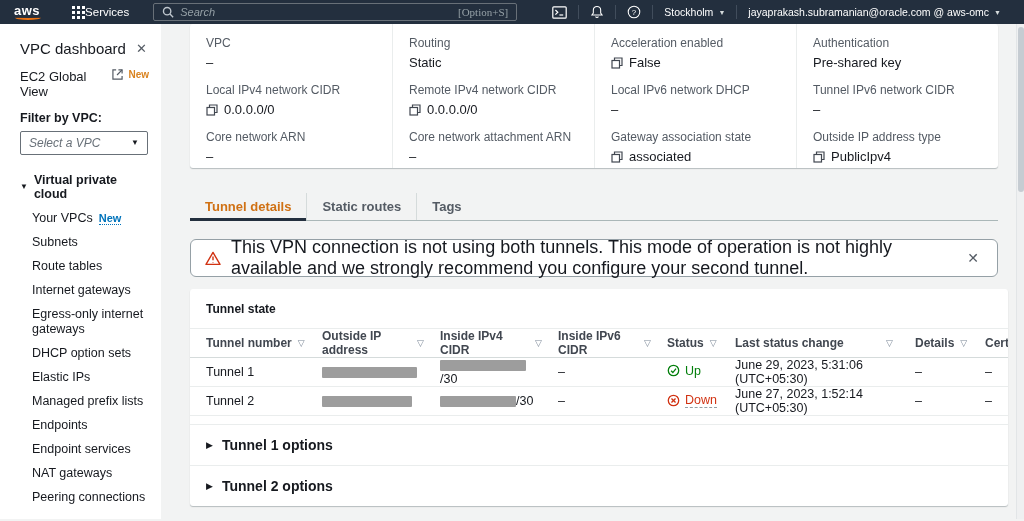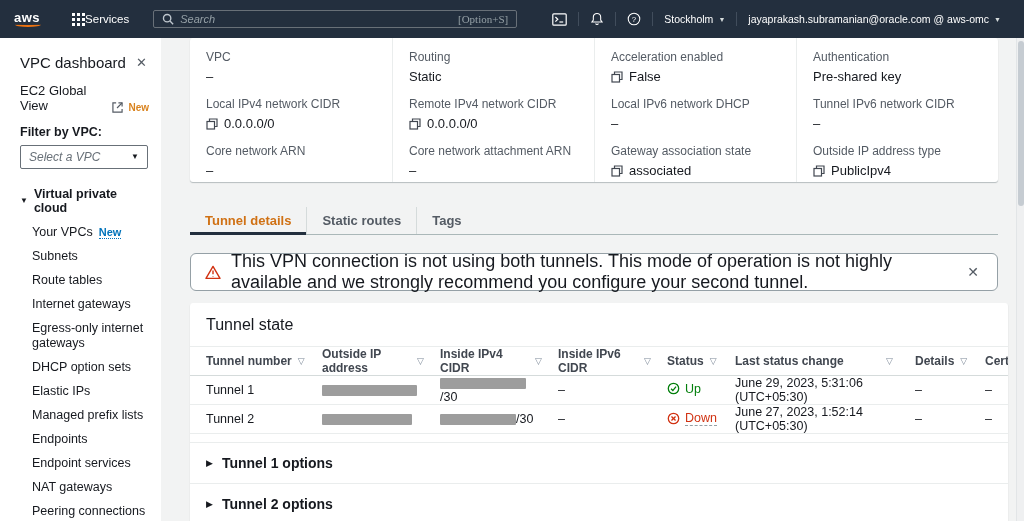--- a/index.html
+++ b/index.html
@@ -1,20 +1,20 @@
 <!DOCTYPE html>
 <html><head>
 <meta charset="utf-8">
 <style>
   * { margin:0; padding:0; box-sizing:border-box; }
   html,body { width:1024px; height:521px; overflow:hidden; background:#f2f3f3;
     font-family:"Liberation Sans","DejaVu Sans",sans-serif; color:#16191f; }
 
   
-  .topnav { height:38px; background:#232f3e; display:flex; align-items:center;
+  .topnav { height:24px; background:#232f3e; display:flex; align-items:center;
     justify-content:space-between; padding:0 12px 0 10px; color:#fff; font-size:11.5px; }
   .nav-left { display:flex; align-items:center; height:100%; }
   .aws-logo { position:relative; font-weight:bold; font-size:13px; letter-spacing:.5px;
     padding:0 4px 3px 4px; cursor:pointer; }
   .aws-logo .smile { position:absolute; left:5px; right:3px; bottom:1px; height:5px;
     border-bottom:2px solid #ec7211; border-radius:0 0 50% 50%; }
   .nav-item { display:flex; align-items:center; gap:0; padding:0 10px; height:100%; cursor:pointer; }
   .services { margin-left:18px; }
   .searchbox { margin-left:14px; width:364px; height:18px; border:1px solid #687078;
     border-radius:2px; background:#232f3e; display:flex; align-items:center; padding:0 8px; gap:6px; }
@@ -29,21 +29,21 @@
   .caret { font-size:7px; color:#d5dbdb; line-height:1; }
 
   
   .page { position:relative; display:flex; height:495px; background:#f2f3f3; }
 
   
   .sidebar { width:161px; background:#fff; padding:16px 12px 0 20px; font-size:12.5px; overflow:hidden; flex:none; }
   .sb-head { display:flex; justify-content:space-between; align-items:center; margin-bottom:12px; }
   .sb-title { font-size:15px; }
   .close-x { color:#545b64; font-size:13px; cursor:pointer; padding:0 2px; }
-  .sb-link { display:flex; align-items:flex-end; gap:5px; margin-bottom:12px; font-size:13px; cursor:pointer; }
+  .sb-link { display:flex; align-items:flex-start; gap:5px; margin-bottom:12px; font-size:13px; cursor:pointer; }
   .badge-new-orange { color:#d9831f; font-size:10px; font-weight:bold; }
   .badge-new-blue { color:#0073bb; font-size:11px; font-weight:bold; border-bottom:1px dotted #0073bb; margin-left:6px; }
   .sb-filter-label { font-weight:bold; font-size:12.5px; margin-bottom:6px; }
   .vpc-select { width:128px; height:24px; border:1px solid #687078; border-radius:2px;
     display:flex; align-items:center; justify-content:space-between; padding:0 8px; cursor:pointer; background:#fff; }
   .vpc-select .ph { font-style:italic; color:#687078; font-size:12px; }
   .vpc-select .caret { color:#16191f; font-size:8px; }
   .sb-section { margin-top:18px; }
   .sb-section-title { display:flex; align-items:center; gap:6px; font-weight:bold; margin-bottom:10px; cursor:pointer; }
   .tri-down { font-size:8px; color:#16191f; line-height:1; }
@@ -71,21 +71,21 @@
   .tab.active::after { content:""; position:absolute; left:0; right:0; bottom:-1px; height:3px; background:#232f3e; }
 
   
   .warning { margin-top:18px; width:808px; height:38px; background:#fff; border:1px solid #95a0a6;
     border-radius:6px; display:flex; align-items:center; padding:0 14px; gap:10px; }
   .warning .msg { flex:1; font-size:18px; }
   .warn-close { color:#545b64; font-size:14px; cursor:pointer; padding:0 4px; }
 
   
   .tunnel-card { margin-top:12px; width:818px; overflow:hidden; }
-  .tc-title { font-size:16px; font-weight:normal; padding:13px 16px 12px 16px; }
+  .tc-title { font-size:12px; font-weight:bold; padding:13px 16px 12px 16px; }
   table.tstate { border-collapse:collapse; width:863px; table-layout:fixed; font-size:12.5px; }
   table.tstate col:nth-child(1){width:120px} table.tstate col:nth-child(2){width:118px}
   table.tstate col:nth-child(3){width:118px} table.tstate col:nth-child(4){width:109px}
   table.tstate col:nth-child(5){width:68px}  table.tstate col:nth-child(6){width:180px}
   table.tstate col:nth-child(7){width:70px}  table.tstate col:nth-child(8){width:80px}
   .tstate th { text-align:left; font-size:12px; color:#414750; font-weight:bold;
     border-top:1px solid #eaeded; border-bottom:1px solid #d5dbdb; height:26px; padding:0 4px 0 12px; cursor:pointer; }
   .tstate th:first-child, .tstate td:first-child { padding-left:16px; }
   .th-inner { display:flex; align-items:center; gap:6px; }
   .th-inner.spread .sort-icon { margin-left:auto; margin-right:6px; }

